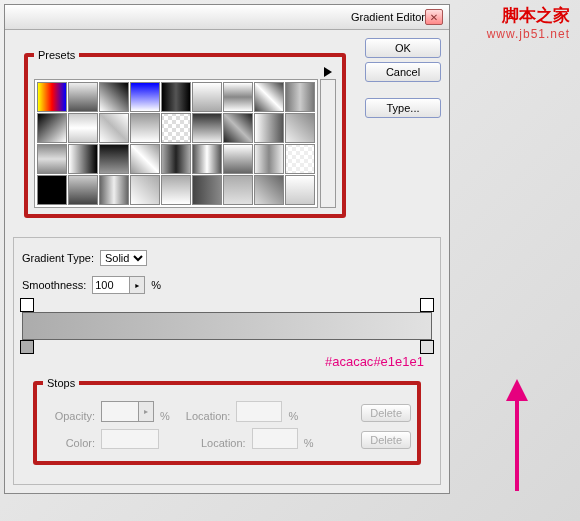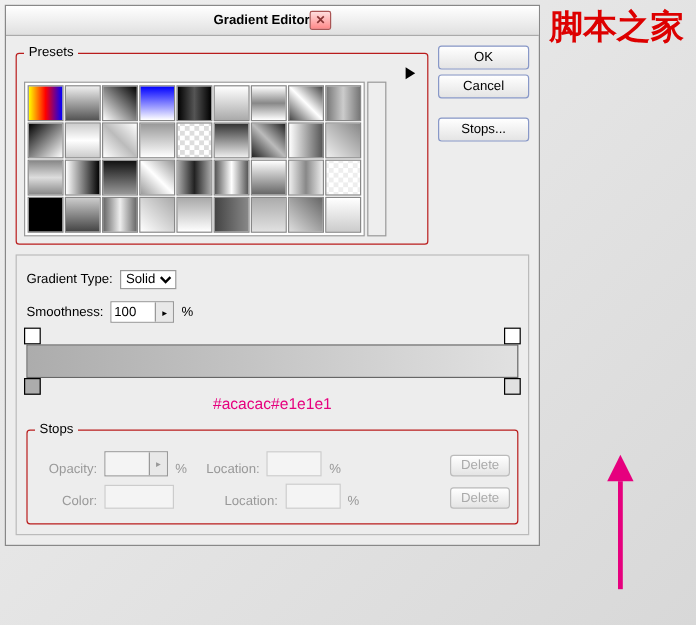--- a/index.html
+++ b/index.html
@@ -1,61 +1,62 @@
 <!DOCTYPE html>
 <html><head>
 <meta charset="utf-8">
 <style>
 body{margin:0;background:linear-gradient(135deg,#f0f0f0,#d8d8d8);font-family:Tahoma,sans-serif;font-size:11px;color:#000;width:580px;height:521px;position:relative;overflow:hidden}
 .dialog{position:absolute;left:4px;top:4px;width:444px;background:#ededed;border:1px solid #888}
-.titlebar{background:linear-gradient(#fff,#e0e0e0);border-bottom:1px solid #aaa;padding:4px 6px;font-weight:bold;display:flex;justify-content:center;align-items:center}
+.titlebar{background:linear-gradient(#fff,#e0e0e0);border-bottom:1px solid #aaa;padding:4px 6px;font-weight:normal;display:flex;justify-content:flex-end;align-items:center}
 .closebtn{width:16px;height:14px;background:linear-gradient(#fdd,#f88);border:1px solid #a55;border-radius:2px;display:flex;align-items:center;justify-content:center;font-size:10px;color:#833}
 .body{padding:8px;display:flex;gap:8px}
 .left{flex:1}
 .right{width:76px;display:flex;flex-direction:column;gap:4px}
 .btn{background:linear-gradient(#fff,#e4e4e4);border:1px solid #8898c8;border-radius:3px;padding:3px 0;text-align:center;cursor:pointer;font-size:11px}
-fieldset{border:1px solid #b91c1c;border-radius:3px;padding:6px;margin:0}
+fieldset{border:4px solid #b91c1c;border-radius:3px;padding:6px;margin:11px}
 legend{padding:0 4px;font-size:11px}
 .presets-wrap{display:flex;gap:2px}
 .presets{display:grid;grid-template-columns:repeat(9,30px);grid-auto-rows:30px;gap:1px;background:#fff;border:1px solid #999;padding:2px}
 .sw{border:1px solid #888}
 .scroll{width:14px;background:#eee;border:1px solid #999}
 .row{display:flex;align-items:center;gap:6px;margin-top:10px}
 input[type=text]{border:1px solid #999;padding:2px 4px;font-size:11px;background:#fff}
 .name-input{flex:1}
 select{border:1px solid #999;font-size:11px;background:#fff}
 .lower{padding:8px;margin:0 8px 8px 8px;border:1px solid #bbb}
 .spin{display:inline-flex;border:1px solid #999}
 .spin input{border:none;width:32px;padding:2px;text-align:left}
 .spin .arr{width:14px;background:#e8e8e8;border-left:1px solid #999;display:flex;align-items:center;justify-content:center;font-size:8px}
 .grad-area{margin-top:18px;position:relative}
 .grad-bar{height:26px;border:1px solid #666;background:linear-gradient(90deg,#acacac,#e1e1e1)}
 .stop{position:absolute;width:12px;height:12px;border:1px solid #000;background:#fff}
 .stop.top{top:-14px}
 .stop.bot{bottom:-14px}
 .stop.bot.left{background:#acacac}
 .stop.bot.right{background:#e1e1e1}
-.hex{color:#e6007e;font-size:13px;margin-top:14px;display:flex;justify-content:center;padding:0 8px}
+.hex{color:#e6007e;font-size:13px;margin-top:14px;display:flex;justify-content:flex-end;padding:0 8px}
 .stops-fs{margin-top:8px}
 .stops-row{display:flex;align-items:flex-end;gap:6px;margin:6px 0;color:#999}
 .dis{background:#f4f4f4;color:#aaa;border:1px solid #ccc;width:40px;padding:2px}
 .del{background:linear-gradient(#fff,#e4e4e4);border:1px solid #bbb;border-radius:3px;padding:2px 8px;color:#aaa}
 .watermark{position:absolute;right:10px;top:4px;text-align:right}
-.wm1{color:#d00;font-size:28px;font-weight:bold;font-family:Liberation Sans, sans-serif}
+.wm1{color:#d00;font-size:17px;font-weight:bold;font-family:Liberation Sans, sans-serif}
 .wm2{color:#d44;font-size:12px;letter-spacing:1px}
 .arrow{position:absolute;right:52px;bottom:30px}
 .arrow-line{width:4px;height:90px;background:#e6007e;margin:0 auto}
 .arrow-head{width:0;height:0;border-left:11px solid transparent;border-right:11px solid transparent;border-bottom:22px solid #e6007e;margin:0 auto}
 .play{width:0;height:0;border-left:8px solid #000;border-top:5px solid transparent;border-bottom:5px solid transparent;margin-left:auto;margin-right:4px}
 </style>
 </head>
 <body>
 
 <div class="watermark">
   <div class="wm1">脚本之家</div>
+  <div class="wm2">www.jb51.net</div>
 </div>
 
 <div class="dialog">
   <div class="titlebar">
     <span>Gradient Editor</span>
     <div class="closebtn">
         <span>✕</span>
       </div>
   </div>
   <div class="body">
@@ -105,21 +106,21 @@
               <div class="sw" style="background: linear-gradient(rgb(255, 255, 255), rgb(204, 204, 204));"></div>
             </div>
           <div class="scroll"></div>
         </div>
       </fieldset>
     </div>
     <div class="right">
       <div class="btn">OK</div>
       <div class="btn">Cancel</div>
       <div style="height:8px"></div>
-      <div class="btn">Stops...</div>
+      <div class="btn">Type...</div>
     </div>
   </div>
 
   <div class="lower">
     <div class="row" style="margin-top:4px">
       <span>Gradient Type:</span>
       <select><option>Solid</option></select>
     </div>
     <div class="row">
       <span>Smoothness:</span>

